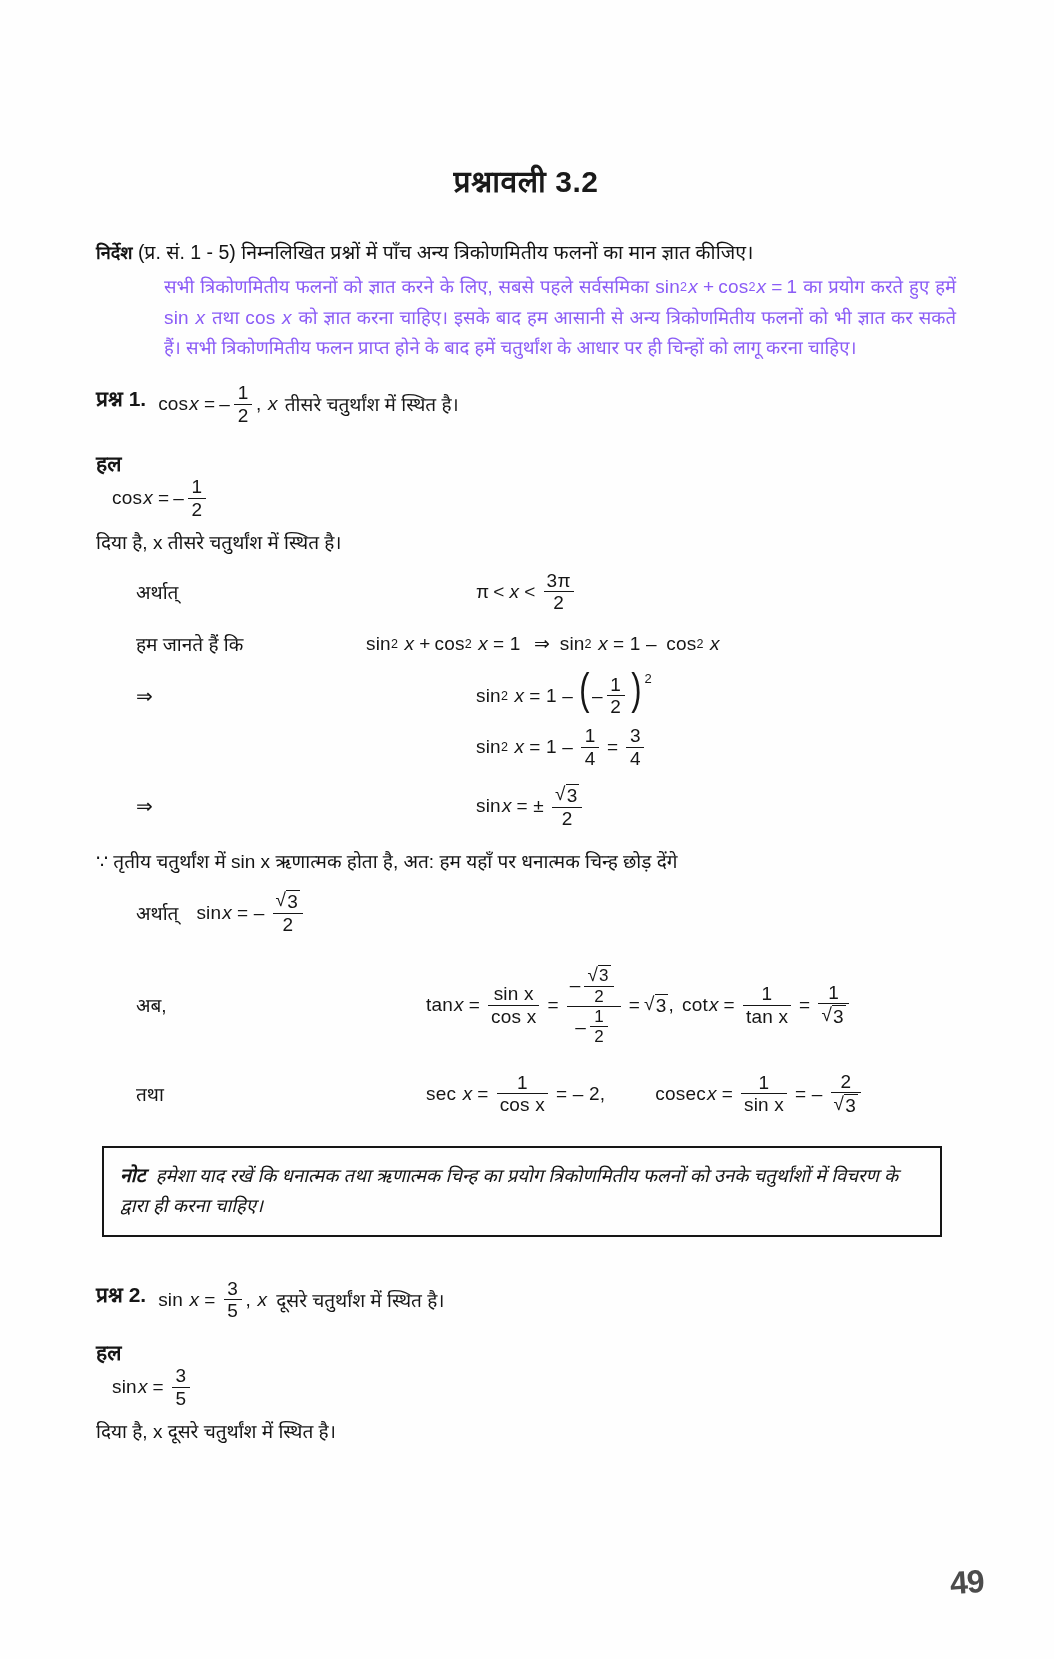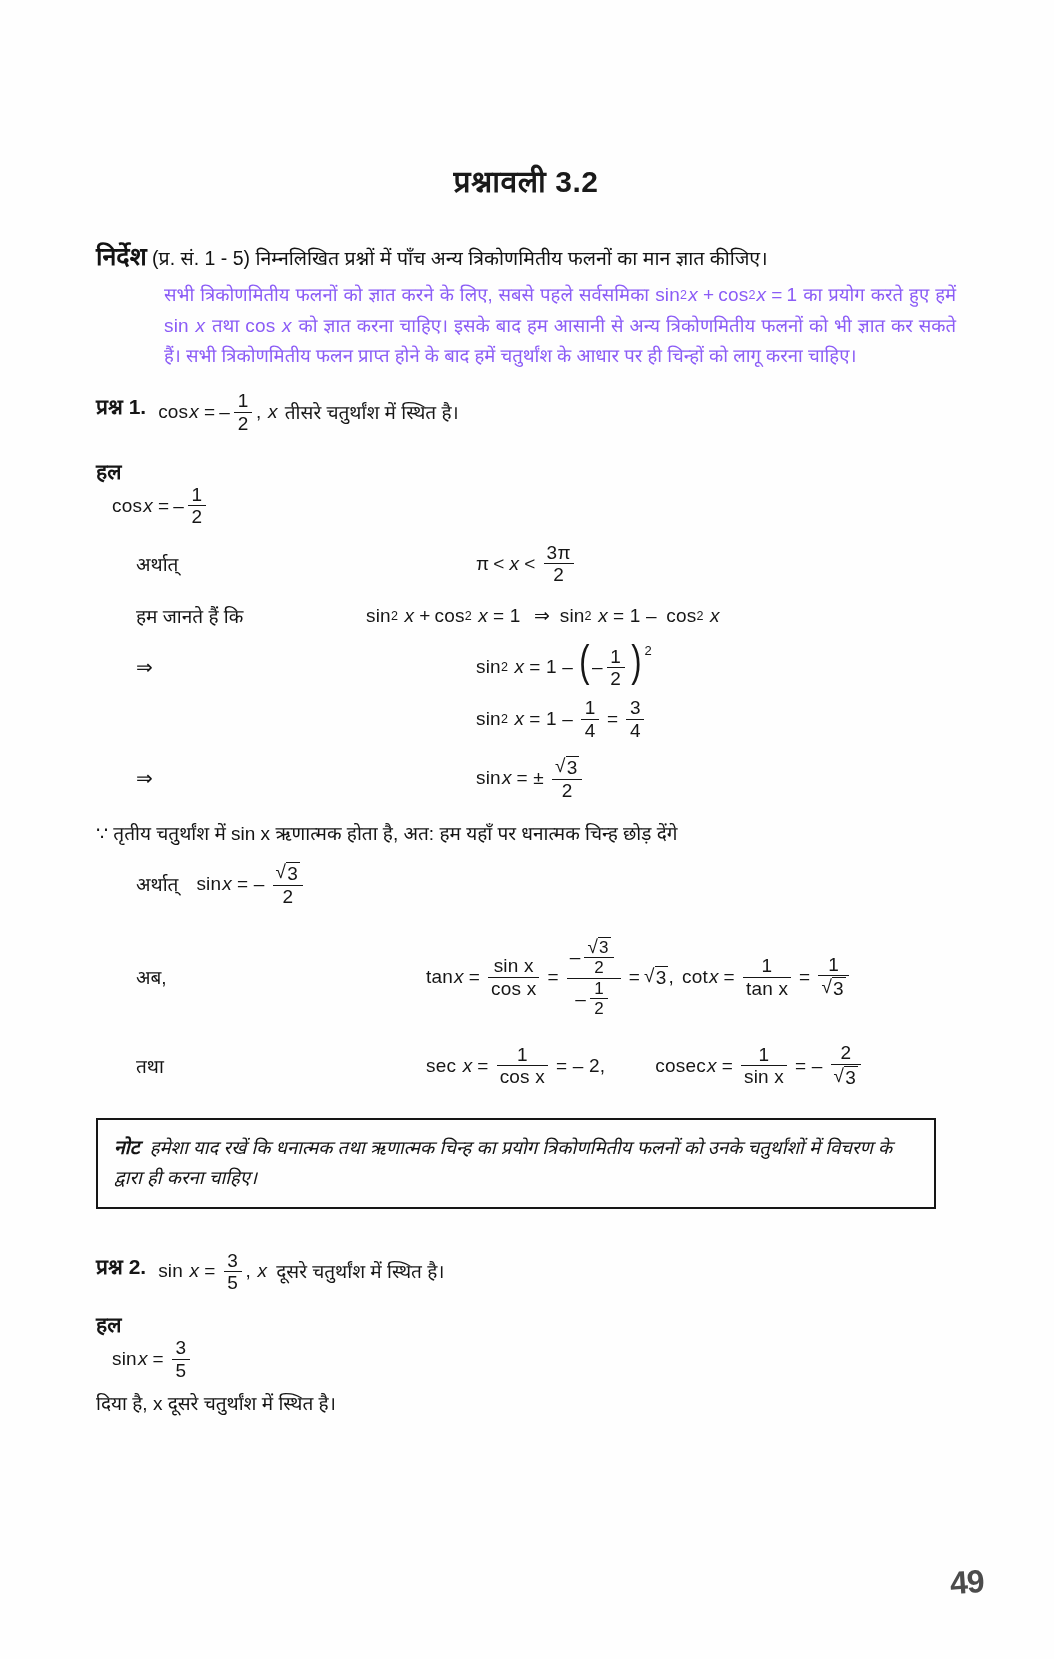--- a/index.html
+++ b/index.html
@@ -43,21 +43,21 @@
 
   .nirdesh-block {
     margin-top: 36px;
     font-size: 19.5px;
     line-height: 1.55;
     text-align: justify;
     color: #131313;
   }
   .nirdesh-lead {
     font-weight: bold;
-    font-size: 25px;
+    font-size: 18px;
   }
 
   .intro-para {
     margin-top: 4px;
     margin-left: 68px;
     font-size: 18.5px;
     line-height: 1.62;
     text-align: justify;
     text-justify: inter-word;
     color: #8b5cf6;
@@ -187,20 +187,21 @@
   }
   .eq-lab.arrow { font-size: 20px; }
   .eq-math {
     display: flex;
     align-items: center;
   }
 
   
   .note-box {
     margin-top: 30px;
+    margin-left: 6px;
     width: 840px;
     border: 2.2px solid #161616;
     box-sizing: border-box;
     padding: 12px 16px 14px 16px;
   }
   .note-text {
     font-style: italic;
     font-size: 18.5px;
     line-height: 1.6;
     color: #131313;
@@ -287,20 +288,21 @@
           <span>–</span>
           <span class="frac">
             <span class="num">1</span>
             <span class="bar"></span>
             <span class="den">2</span>
           </span>
         </span>
       </div>
     </div>
 
+    <div class="plain-line">दिया है, x तीसरे चतुर्थांश में स्थित है।</div>
 
     <div class="eq-line">
       <div class="eq-lab">अर्थात्</div>
       <div class="eq-math" style="margin-left:110px">
         <span class="math">
           <span>π</span>
           <span class="op">&lt;</span>
           <span class="mi">x</span>
           <span class="op">&lt;</span>
           <span class="frac">

